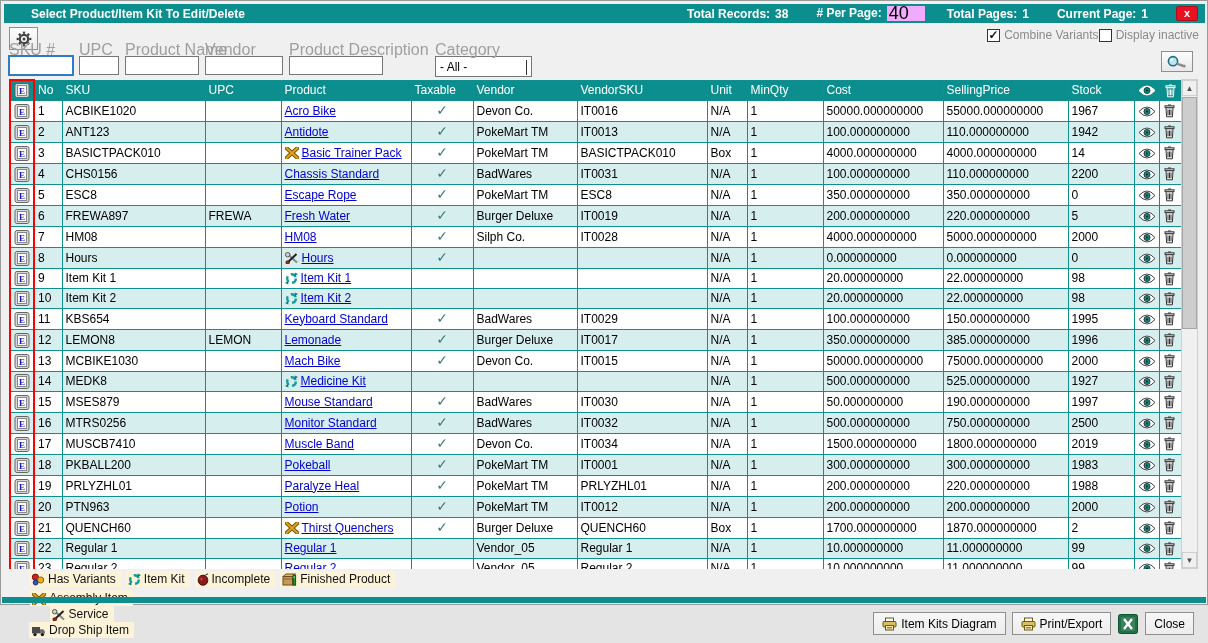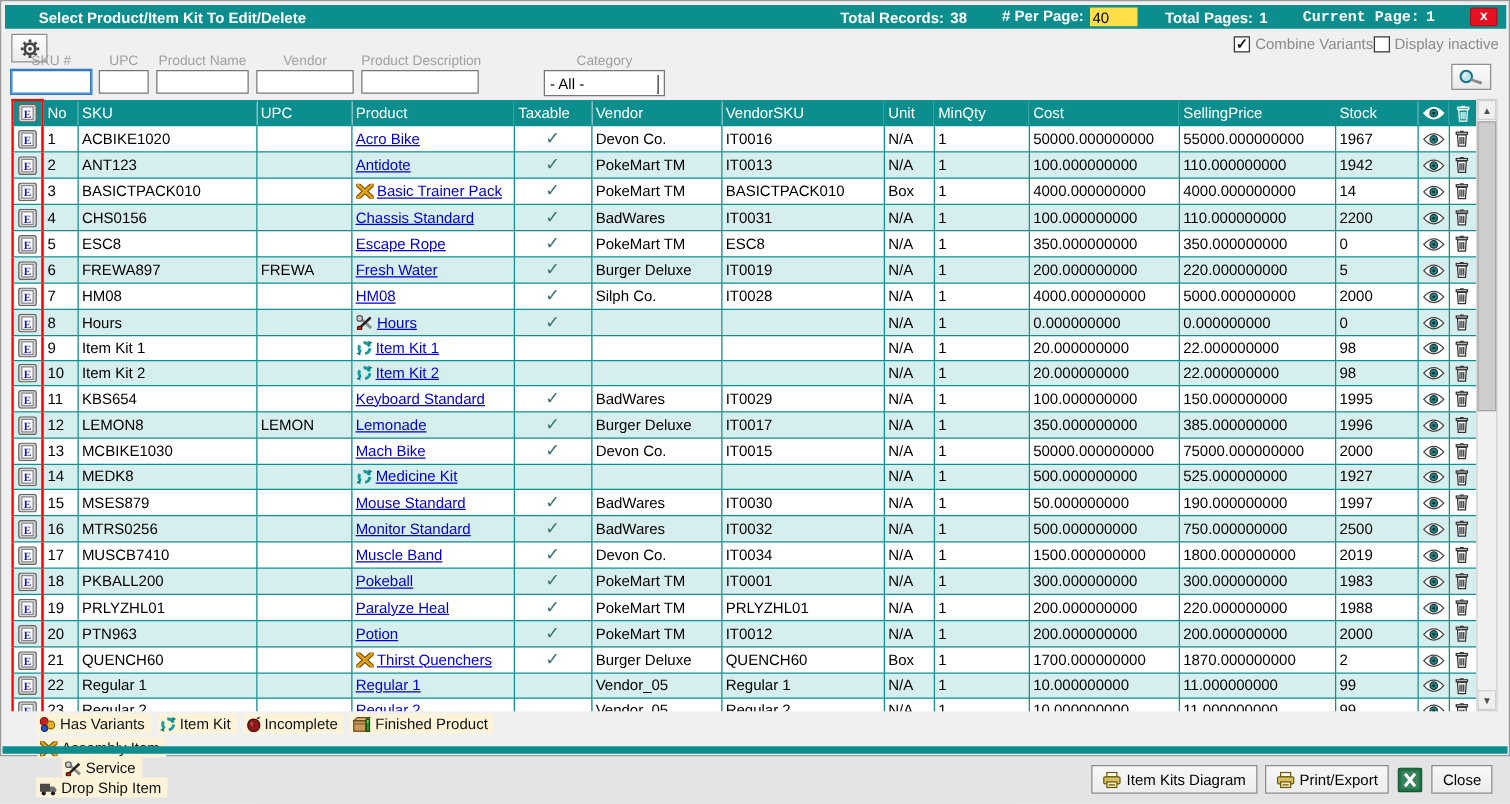--- a/index.html
+++ b/index.html
@@ -18,39 +18,39 @@
   
   .titlebar {
     position:absolute; left:3px; top:3px; width:1201px; height:19px;
     background:#0d8e8e; color:#fff; font-weight:bold;
     display:flex; align-items:center;
   }
   .titlebar .title { padding-left:27px; flex:1; }
   .tb-item { margin-right:28px; white-space:nowrap; }
   .tb-val { margin-left:5px; font-weight:bold; }
   .perpage-input {
-    width:38px; height:15px; border:none; background:#fde047; color:#000;
-    font-family:"Liberation Sans", sans-serif; font-size:12px; padding:0 2px; margin-left:5px;
+    width:38px; height:15px; border:none; background:#f0abfc; color:#000;
+    font-family:"Liberation Sans", sans-serif; font-size:18px; padding:0 2px; margin-left:5px;
     vertical-align:middle;
   }
   .close-x {
     width:22px; height:15px; background:#e81123; color:#fff; border:1px solid #b00d1b;
     font-size:11px; font-weight:bold; line-height:12px; text-align:center; margin-right:7px;
     border-radius:2px; cursor:default;
   }
   
   .gear-btn {
     position:absolute; left:8px; top:26px; width:29px; height:23px;
     background:linear-gradient(#fdfdfd,#ececec); border:1px solid #8f8f8f;
     display:flex; align-items:center; justify-content:center;
   }
   
   .filters { position:absolute; left:8px; top:44px; display:flex; align-items:flex-start; }
   .ffield { margin-right:6px; }
-  .flabel { color:#9f9f9f; font-size:11px; height:9px; line-height:9px; margin-bottom:2px; white-space:nowrap;text-align:center; }
+  .flabel { color:#9f9f9f; font-size:16px; height:9px; line-height:9px; margin-bottom:2px; white-space:nowrap; }
   .finput {
     width:100%; height:19px; border:1px solid #767676; background:#fff;
     font-family:"Liberation Sans", sans-serif; font-size:12px; padding:0 2px;
   }
   .finput.focused { border:1px solid #2f7cc4; outline:1px solid #2f7cc4; }
   .cat-field { margin-left:20px;padding-left:26px; }
   .cat-select {
     width:97px; height:21px; border:1px solid #767676; background:#fff;
     display:flex; align-items:center; padding:0 4px; cursor:default;
   }
@@ -124,21 +124,21 @@
     <span class="title">Select Product/Item Kit To Edit/Delete</span>
     <span class="tb-item">
       <span>Total Records:</span><span class="tb-val">38</span>
     </span>
     <span class="tb-item" style="margin-right:22px;">
       <span># Per Page:</span><input class="perpage-input" value="40" style="">
     </span>
     <span class="tb-item">
       <span>Total Pages:</span><span class="tb-val">1</span>
     </span>
-    <span class="tb-item" style="font-family:Liberation Mono, monospace;">
+    <span class="tb-item" style="">
       <span>Current Page:</span><span class="tb-val">1</span>
     </span>
     <span class="close-x">x</span>
   </div>
 
   <div class="gear-btn">
     <span class="icon">
       <svg width="16" height="16" viewBox="0 0 16 16">
           <g stroke="#444" stroke-width="2.2" fill="none">
             <circle cx="8" cy="8" r="4.2"></circle>

